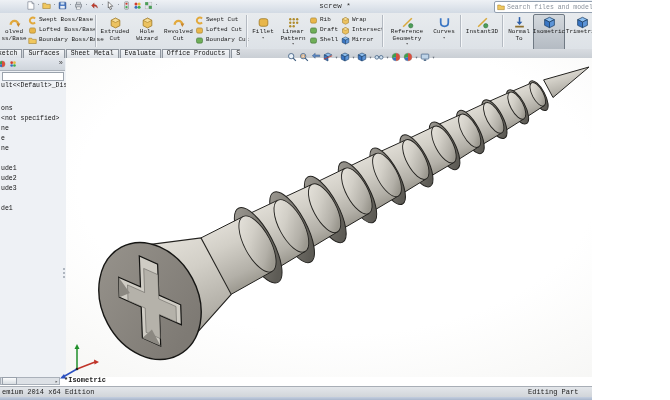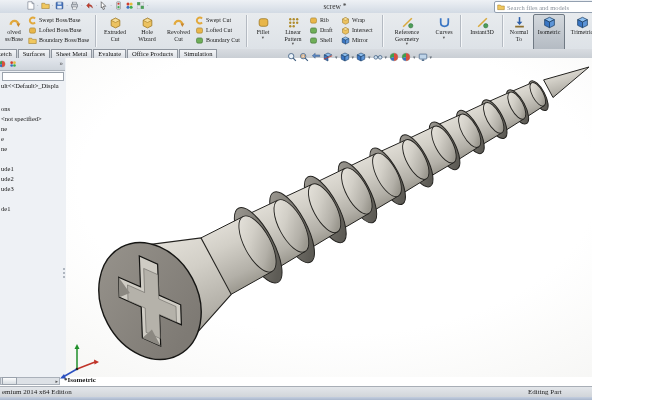--- a/index.html
+++ b/index.html
@@ -1,17 +1,17 @@
 <!DOCTYPE html>
 <html><head>
 <meta charset="utf-8">
 <style>
   html,body{margin:0;padding:0}
   #root{position:relative;width:592px;height:400px;overflow:hidden;background:#fff;
-        font-family:Liberation Serif, serif;color:#1a1a1a;-webkit-user-select:none}
+        font-family:Liberation Mono, monospace;color:#1a1a1a;-webkit-user-select:none}
   .abs{position:absolute}
   
   .titlebar{left:0;top:0;width:670px;height:13px;background:linear-gradient(#eef1f5,#d2dae4);border-bottom:1px solid #b9c1cc}
   .qat{left:26px;top:1px;display:flex;align-items:center;gap:2px}
   .qat .dd{font-size:5px;color:#5a6470;line-height:1}
   .apptitle{top:2px;left:0;width:670px;text-align:center;font-size:7.5px;color:#333;pointer-events:none}
   .searchbox{left:494px;top:1px;width:118px;height:10px;background:#fff;border:1px solid #93a0b0;border-radius:2px;
              display:flex;align-items:center;gap:2px;padding:0 2px;font-size:6.5px;color:#8a929c}
   .winctl{left:616px;top:1px;display:flex;gap:5px;font-size:7px;color:#5a6470}
   

